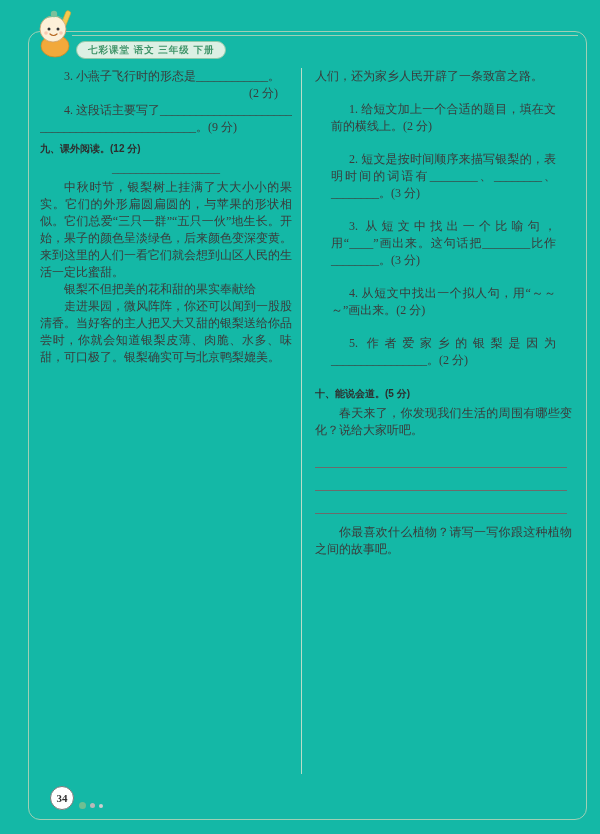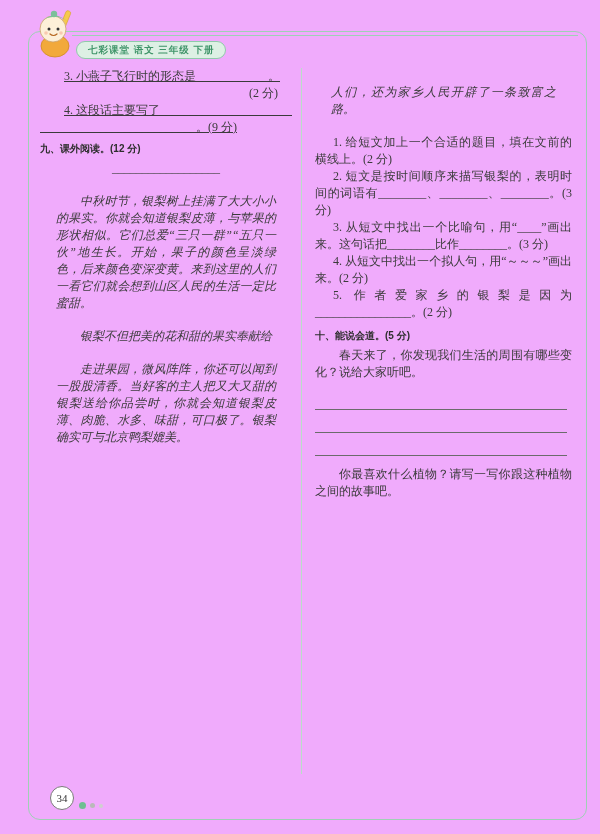--- a/index.html
+++ b/index.html
@@ -1,18 +1,18 @@
 <!DOCTYPE html>
 <html><head>
 <meta charset="utf-8">
 <style>
   html,body{margin:0;padding:0;background:#e9e9e9;}
   .page{
     position:relative;width:600px;height:834px;margin:0 auto;
-    background:#f0abfc;overflow:hidden;
+    background:#14b8a6;overflow:hidden;
     font-family:"Liberation Serif","DejaVu Serif",serif;
     color:#3b3b3b;font-size:12px;line-height:17px;
   }
   
   .frame{
     position:absolute;left:28px;right:13px;top:31px;bottom:14px;
     border:1.4px solid #9fd0b5;border-radius:12px;pointer-events:none;
   }
   .inner-top-line{
     position:absolute;left:72px;right:22px;top:35px;height:0;
@@ -26,35 +26,35 @@
     font-size:9.5px;font-weight:bold;line-height:12px;letter-spacing:1px;white-space:nowrap;
   }
   .columns{
     position:absolute;left:40px;top:68px;width:532px;height:708px;
     display:flex;
   }
   .col{overflow:hidden;}
   .col.left{width:252px;}
   .col.right{flex:1;padding-left:13px;}
   .divider{width:0;border-left:1px solid #b9ddc8;margin-left:9px;height:706px;}
-  .qline{padding-left:24px;white-space:nowrap;overflow:hidden;text-decoration:underline;}
+  .qline{padding-left:24px;white-space:nowrap;overflow:hidden;}
   .qline.cont{padding-left:0;}
   .score{text-align:right;padding-right:14px;}
   .sec{
     font-family:"Liberation Sans","DejaVu Sans",sans-serif;
     font-weight:bold;font-size:10px;margin:4px 0 2px 0;line-height:18px;color:#2e2e2e;
   }
   .title-blank{text-align:center;letter-spacing:0;margin:1px 0 2px 0;color:#444;}
-  .para{margin:16px;text-indent:24px;text-align:justify;font-style:italic;}
-  .q{margin:0;text-indent:18px;text-align:justify;}
+  .para{margin:0;text-indent:24px;text-align:justify;}
+  .q{margin:16px;text-indent:18px;text-align:justify;}
   .prompt{margin:0;text-indent:24px;text-align:justify;}
   .ans-line{height:22px;border-bottom:1px solid #6b6b6b;width:98%;}
   .ans-group{margin-top:6px;margin-bottom:10px;}
   .sec.gap{margin-top:6px;}
-  .footer{position:absolute;left:50px;bottom:24px;display:flex;align-items:flex-end;}
+  .footer{position:absolute;left:50px;bottom:24px;display:flex;align-items:flex-end;font-weight:bold;}
   .page-number{
     width:22px;height:22px;border:1.2px solid #7a7a7a;border-radius:50%;
     display:flex;align-items:center;justify-content:center;
     font-size:11px;color:#333;background:#fff;
   }
   .dots{display:flex;align-items:center;margin-left:5px;margin-bottom:1px;}
   .dot{border-radius:50%;display:inline-block;margin-right:4px;}
   .dot.d1{width:7px;height:7px;background:#6fbf92;}
   .dot.d2{width:5px;height:5px;background:#b9b9b9;}
   .dot.d3{width:4px;height:4px;background:#cfcfcf;}
@@ -88,21 +88,21 @@
 
     <div class="col left">
       <div class="qline">3. 小燕子飞行时的形态是____________。</div>
       <div class="score">(2 分)</div>
       <div class="qline">4. 这段话主要写了________________________</div>
       <div class="qline cont">__________________________。(9 分)</div>
 
       <div class="sec">九、课外阅读。(12 分)</div>
       <div class="title-blank">__________________</div>
 
-      <p class="para">中秋时节，银梨树上挂满了大大小小的果实。你就会知道银梨皮薄，与苹果的形状相似。它们总爱“三只一群”“五只一伙”地生长。开始，果子的颜色呈淡绿色，后来颜色变深变黄。来到这里的人们一看它们就会想到山区人民的生活一定比蜜甜。</p>
+      <p class="para">中秋时节，银梨树上挂满了大大小小的果实。它们的外形扁圆扁圆的，与苹果的形状相似。它们总爱“三只一群”“五只一伙”地生长。开始，果子的颜色呈淡绿色，后来颜色变深变黄。来到这里的人们一看它们就会想到山区人民的生活一定比蜜甜。</p>
       <p class="para">银梨不但把美的花和甜的果实奉献给</p>
       <p class="para">走进果园，微风阵阵，你还可以闻到一股股清香。当好客的主人把又大又甜的银梨送给你品尝时，你就会知道银梨皮薄、肉脆、水多、味甜，可口极了。银梨确实可与北京鸭梨媲美。</p>
     </div>
 
     <div class="divider"></div>
 
     <div class="col right">
       <p class="para" style="text-indent:0;">人们，还为家乡人民开辟了一条致富之路。</p>
 
       <p class="q">1. 给短文加上一个合适的题目，填在文前的横线上。(2 分)</p>

